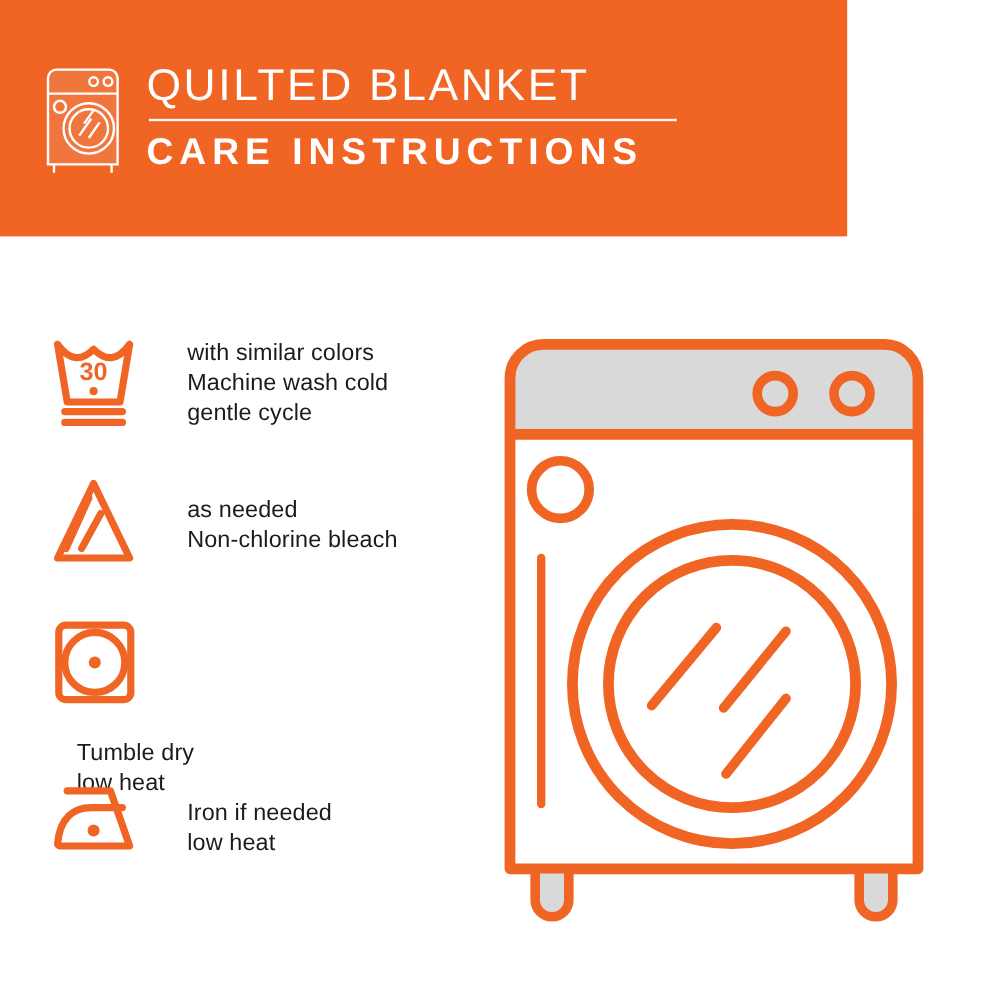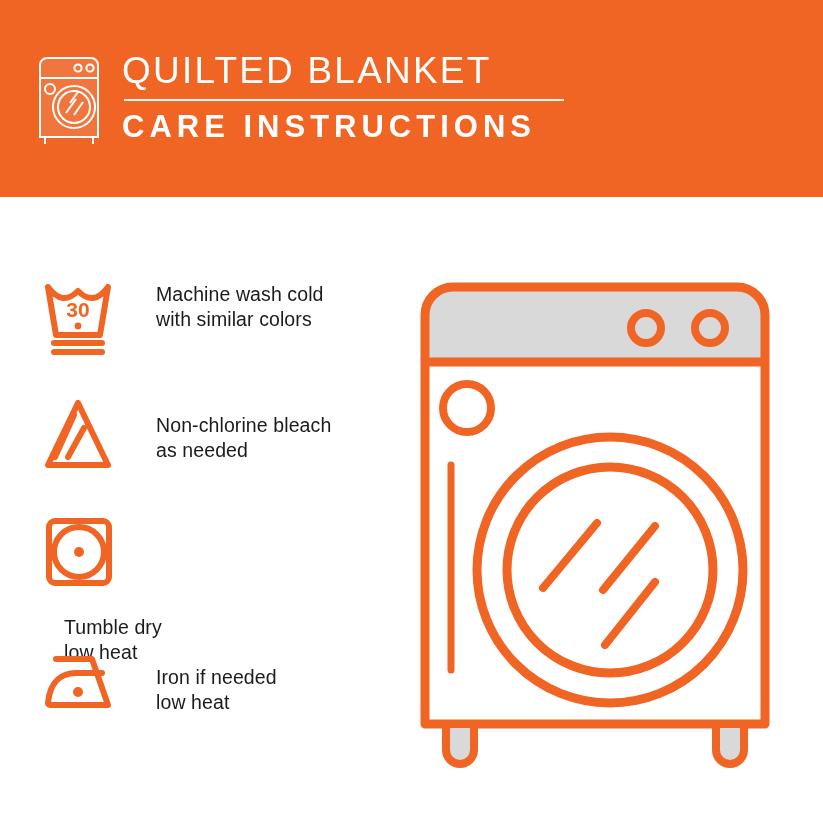--- a/index.html
+++ b/index.html
@@ -13,21 +13,21 @@
     font-family: "Liberation Sans", sans-serif;
     overflow: hidden;
     position: relative;
   }
 
   
   #header-band {
     position: absolute;
     left: 0;
     top: 0;
-    width: 823px;
+    width: 706px;
     height: 197px;
     background: #F06424;
   }
   #header-inner {
     position: absolute;
     left: 32px;
     top: 48px;
     display: flex;
     align-items: flex-start;
   }
@@ -155,36 +155,37 @@
     <svg class="care-symbol" viewBox="0 0 92 84">
       <g fill="none" stroke="#F06424" stroke-width="6" stroke-linecap="round" stroke-linejoin="round">
         <path d="M8 12 C18 26 28 26 38 16 C48 26 58 26 68 12 L60 60 H16 Z"></path>
         <line x1="14" y1="68" x2="62" y2="68"></line>
         <line x1="14" y1="77" x2="62" y2="77"></line>
       </g>
       <text x="38" y="42" text-anchor="middle" fill="#F06424" font-family="Liberation Sans, sans-serif" font-size="21" font-weight="bold">30</text>
       <circle cx="38" cy="51" r="3.4" fill="#F06424"></circle>
     </svg>
     <div class="care-text">
+      <span class="care-text-line">with similar colors</span>
       <span class="care-text-line">Machine wash cold</span>
-      <span class="care-text-line">with similar colors</span>
+      <span class="care-text-line">gentle cycle</span>
     </div>
   </div>
 
   <div class="care-row r1">
     <svg class="care-symbol" viewBox="0 0 92 84">
       <g fill="none" stroke="#F06424" stroke-width="6" stroke-linecap="round" stroke-linejoin="round">
         <path d="M38 8 L68 70 H8 Z"></path>
         <line x1="34" y1="20" x2="15" y2="62"></line>
         <line x1="44" y1="33" x2="28" y2="62"></line>
       </g>
     </svg>
     <div class="care-text">
+      <span class="care-text-line">as needed</span>
       <span class="care-text-line">Non-chlorine bleach</span>
-      <span class="care-text-line">as needed</span>
     </div>
   </div>
 
   <div class="care-row r2">
     <svg class="care-symbol" viewBox="0 0 92 84">
       <g fill="none" stroke="#F06424" stroke-width="6" stroke-linejoin="round">
         <rect x="9" y="8" width="60" height="62" rx="6" ry="6"></rect>
         <circle cx="39" cy="39" r="25"></circle>
       </g>
       <circle cx="39" cy="39" r="5" fill="#F06424"></circle>

